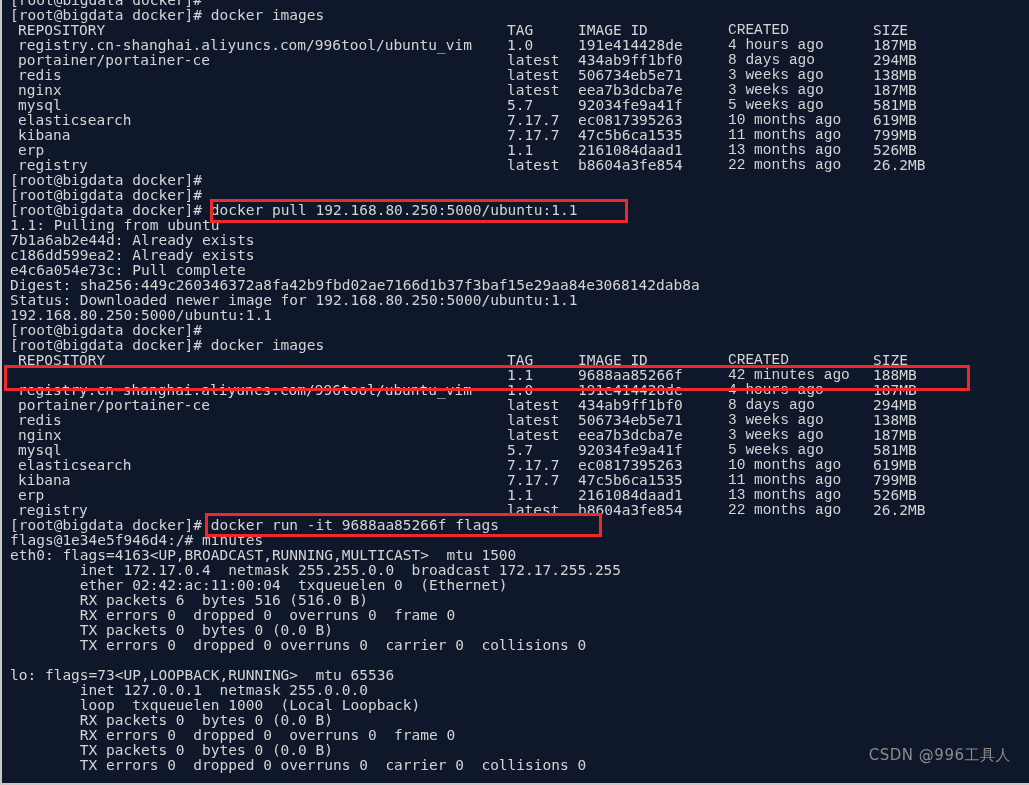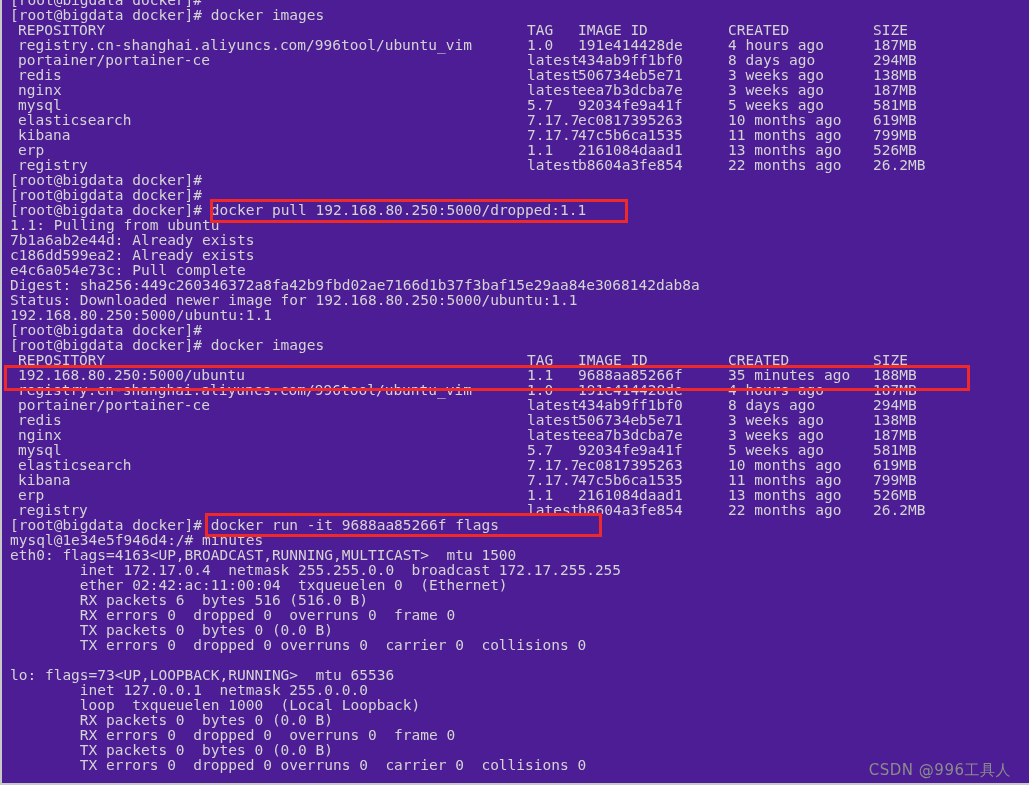--- a/index.html
+++ b/index.html
@@ -49,23 +49,23 @@
     height: 15px;
     position: relative;
     white-space: pre;
   }
   .row > span {
     position: absolute;
     top: 0;
     white-space: pre;
   }
   .c-repo  { left: 8px; }
-  .c-tag   { left: 517px; }
+  .c-tag   { left: 497px; }
   .c-id    { left: 568px; }
-  .c-made  { left: 718px; }
+  .c-made  { left: 718px; font-family: Liberation Mono, monospace; }
   .c-size  { left: 863px; }
 
   .blank { height: 15px; }
 
   
   .redbox {
     position: absolute;
     border: 3px solid #ef2929;
     box-sizing: border-box;
     pointer-events: none;
@@ -86,32 +86,32 @@
   #redbox-run {
     left: 203px;
     top: 513px;
     width: 397px;
     height: 24px;
   }
 
   .watermark {
     position: absolute;
     right: 18px;
-    bottom: 5px;
+    bottom: 20px;
     color: #8c8c8c;
     font-family: "DejaVu Sans", "Liberation Sans", sans-serif;
     font-size: 15px;
     letter-spacing: 0.5px;
     white-space: pre;
   }
 </style>
 </head>
 <body>
 
-<div id="terminal" style="background: #4c1d95; color: rgb(212, 212, 212);">
+<div id="terminal" style="background: #0f172a; color: rgb(212, 212, 212);">
   <div class="screen">
 
     <div class="line">[root@bigdata docker]#</div>
 
     <div class="line">[root@bigdata docker]# docker images</div>
 
     <div class="row">
       <span class="c-repo">REPOSITORY</span>
       <span class="c-tag">TAG</span>
       <span class="c-id">IMAGE ID</span>
@@ -127,21 +127,21 @@
         <div class="row"><span class="c-repo">mysql</span><span class="c-tag">5.7</span><span class="c-id">92034fe9a41f</span><span class="c-made">5 weeks ago</span><span class="c-size">581MB</span></div>
         <div class="row"><span class="c-repo">elasticsearch</span><span class="c-tag">7.17.7</span><span class="c-id">ec0817395263</span><span class="c-made">10 months ago</span><span class="c-size">619MB</span></div>
         <div class="row"><span class="c-repo">kibana</span><span class="c-tag">7.17.7</span><span class="c-id">47c5b6ca1535</span><span class="c-made">11 months ago</span><span class="c-size">799MB</span></div>
         <div class="row"><span class="c-repo">erp</span><span class="c-tag">1.1</span><span class="c-id">2161084daad1</span><span class="c-made">13 months ago</span><span class="c-size">526MB</span></div>
         <div class="row"><span class="c-repo">registry</span><span class="c-tag">latest</span><span class="c-id">b8604a3fe854</span><span class="c-made">22 months ago</span><span class="c-size">26.2MB</span></div>
       </div>
 
     <div class="line">[root@bigdata docker]#</div>
     <div class="line">[root@bigdata docker]#</div>
 
-    <div class="line"><span>[root@bigdata docker]# </span><span>docker pull 192.168.80.250:5000/dropped:1.1</span></div>
+    <div class="line"><span>[root@bigdata docker]# </span><span>docker pull 192.168.80.250:5000/ubuntu:1.1</span></div>
 
     <div class="line">1.1: Pulling from ubuntu</div>
     <div class="line">7b1a6ab2e44d: Already exists</div>
     <div class="line">c186dd599ea2: Already exists</div>
     <div class="line">e4c6a054e73c: Pull complete</div>
     <div class="line">Digest: sha256:449c260346372a8fa42b9fbd02ae7166d1b37f3baf15e29aa84e3068142dab8a</div>
     <div class="line">Status: Downloaded newer image for 192.168.80.250:5000/ubuntu:1.1</div>
     <div class="line">192.168.80.250:5000/ubuntu:1.1</div>
     <div class="line">[root@bigdata docker]#</div>
 
@@ -149,35 +149,35 @@
 
     <div class="row">
       <span class="c-repo">REPOSITORY</span>
       <span class="c-tag">TAG</span>
       <span class="c-id">IMAGE ID</span>
       <span class="c-made">CREATED</span>
       <span class="c-size">SIZE</span>
     </div>
 
     <div id="table-2">
-        <div class="row"><span class="c-repo">192.168.80.250:5000/ubuntu</span><span class="c-tag">1.1</span><span class="c-id">9688aa85266f</span><span class="c-made">35 minutes ago</span><span class="c-size">188MB</span></div>
+        <div class="row"><span class="c-tag">1.1</span><span class="c-id">9688aa85266f</span><span class="c-made">42 minutes ago</span><span class="c-size">188MB</span></div>
         <div class="row"><span class="c-repo">registry.cn-shanghai.aliyuncs.com/996tool/ubuntu_vim</span><span class="c-tag">1.0</span><span class="c-id">191e414428de</span><span class="c-made">4 hours ago</span><span class="c-size">187MB</span></div>
         <div class="row"><span class="c-repo">portainer/portainer-ce</span><span class="c-tag">latest</span><span class="c-id">434ab9ff1bf0</span><span class="c-made">8 days ago</span><span class="c-size">294MB</span></div>
         <div class="row"><span class="c-repo">redis</span><span class="c-tag">latest</span><span class="c-id">506734eb5e71</span><span class="c-made">3 weeks ago</span><span class="c-size">138MB</span></div>
         <div class="row"><span class="c-repo">nginx</span><span class="c-tag">latest</span><span class="c-id">eea7b3dcba7e</span><span class="c-made">3 weeks ago</span><span class="c-size">187MB</span></div>
         <div class="row"><span class="c-repo">mysql</span><span class="c-tag">5.7</span><span class="c-id">92034fe9a41f</span><span class="c-made">5 weeks ago</span><span class="c-size">581MB</span></div>
         <div class="row"><span class="c-repo">elasticsearch</span><span class="c-tag">7.17.7</span><span class="c-id">ec0817395263</span><span class="c-made">10 months ago</span><span class="c-size">619MB</span></div>
         <div class="row"><span class="c-repo">kibana</span><span class="c-tag">7.17.7</span><span class="c-id">47c5b6ca1535</span><span class="c-made">11 months ago</span><span class="c-size">799MB</span></div>
         <div class="row"><span class="c-repo">erp</span><span class="c-tag">1.1</span><span class="c-id">2161084daad1</span><span class="c-made">13 months ago</span><span class="c-size">526MB</span></div>
         <div class="row"><span class="c-repo">registry</span><span class="c-tag">latest</span><span class="c-id">b8604a3fe854</span><span class="c-made">22 months ago</span><span class="c-size">26.2MB</span></div>
       </div>
 
     <div class="line"><span>[root@bigdata docker]# </span><span>docker run -it 9688aa85266f flags</span></div>
 
-    <div class="line"><span>mysql@1e34e5f946d4:/# </span><span>minutes</span></div>
+    <div class="line"><span>flags@1e34e5f946d4:/# </span><span>minutes</span></div>
 
     <div class="line">eth0: flags=4163&lt;UP,BROADCAST,RUNNING,MULTICAST&gt;  mtu 1500</div>
     <div class="line">        inet 172.17.0.4  netmask 255.255.0.0  broadcast 172.17.255.255</div>
     <div class="line">        ether 02:42:ac:11:00:04  txqueuelen 0  (Ethernet)</div>
     <div class="line">        RX packets 6  bytes 516 (516.0 B)</div>
     <div class="line">        RX errors 0  dropped 0  overruns 0  frame 0</div>
     <div class="line">        TX packets 0  bytes 0 (0.0 B)</div>
     <div class="line">        TX errors 0  dropped 0 overruns 0  carrier 0  collisions 0</div>
 
     <div class="blank"></div>

